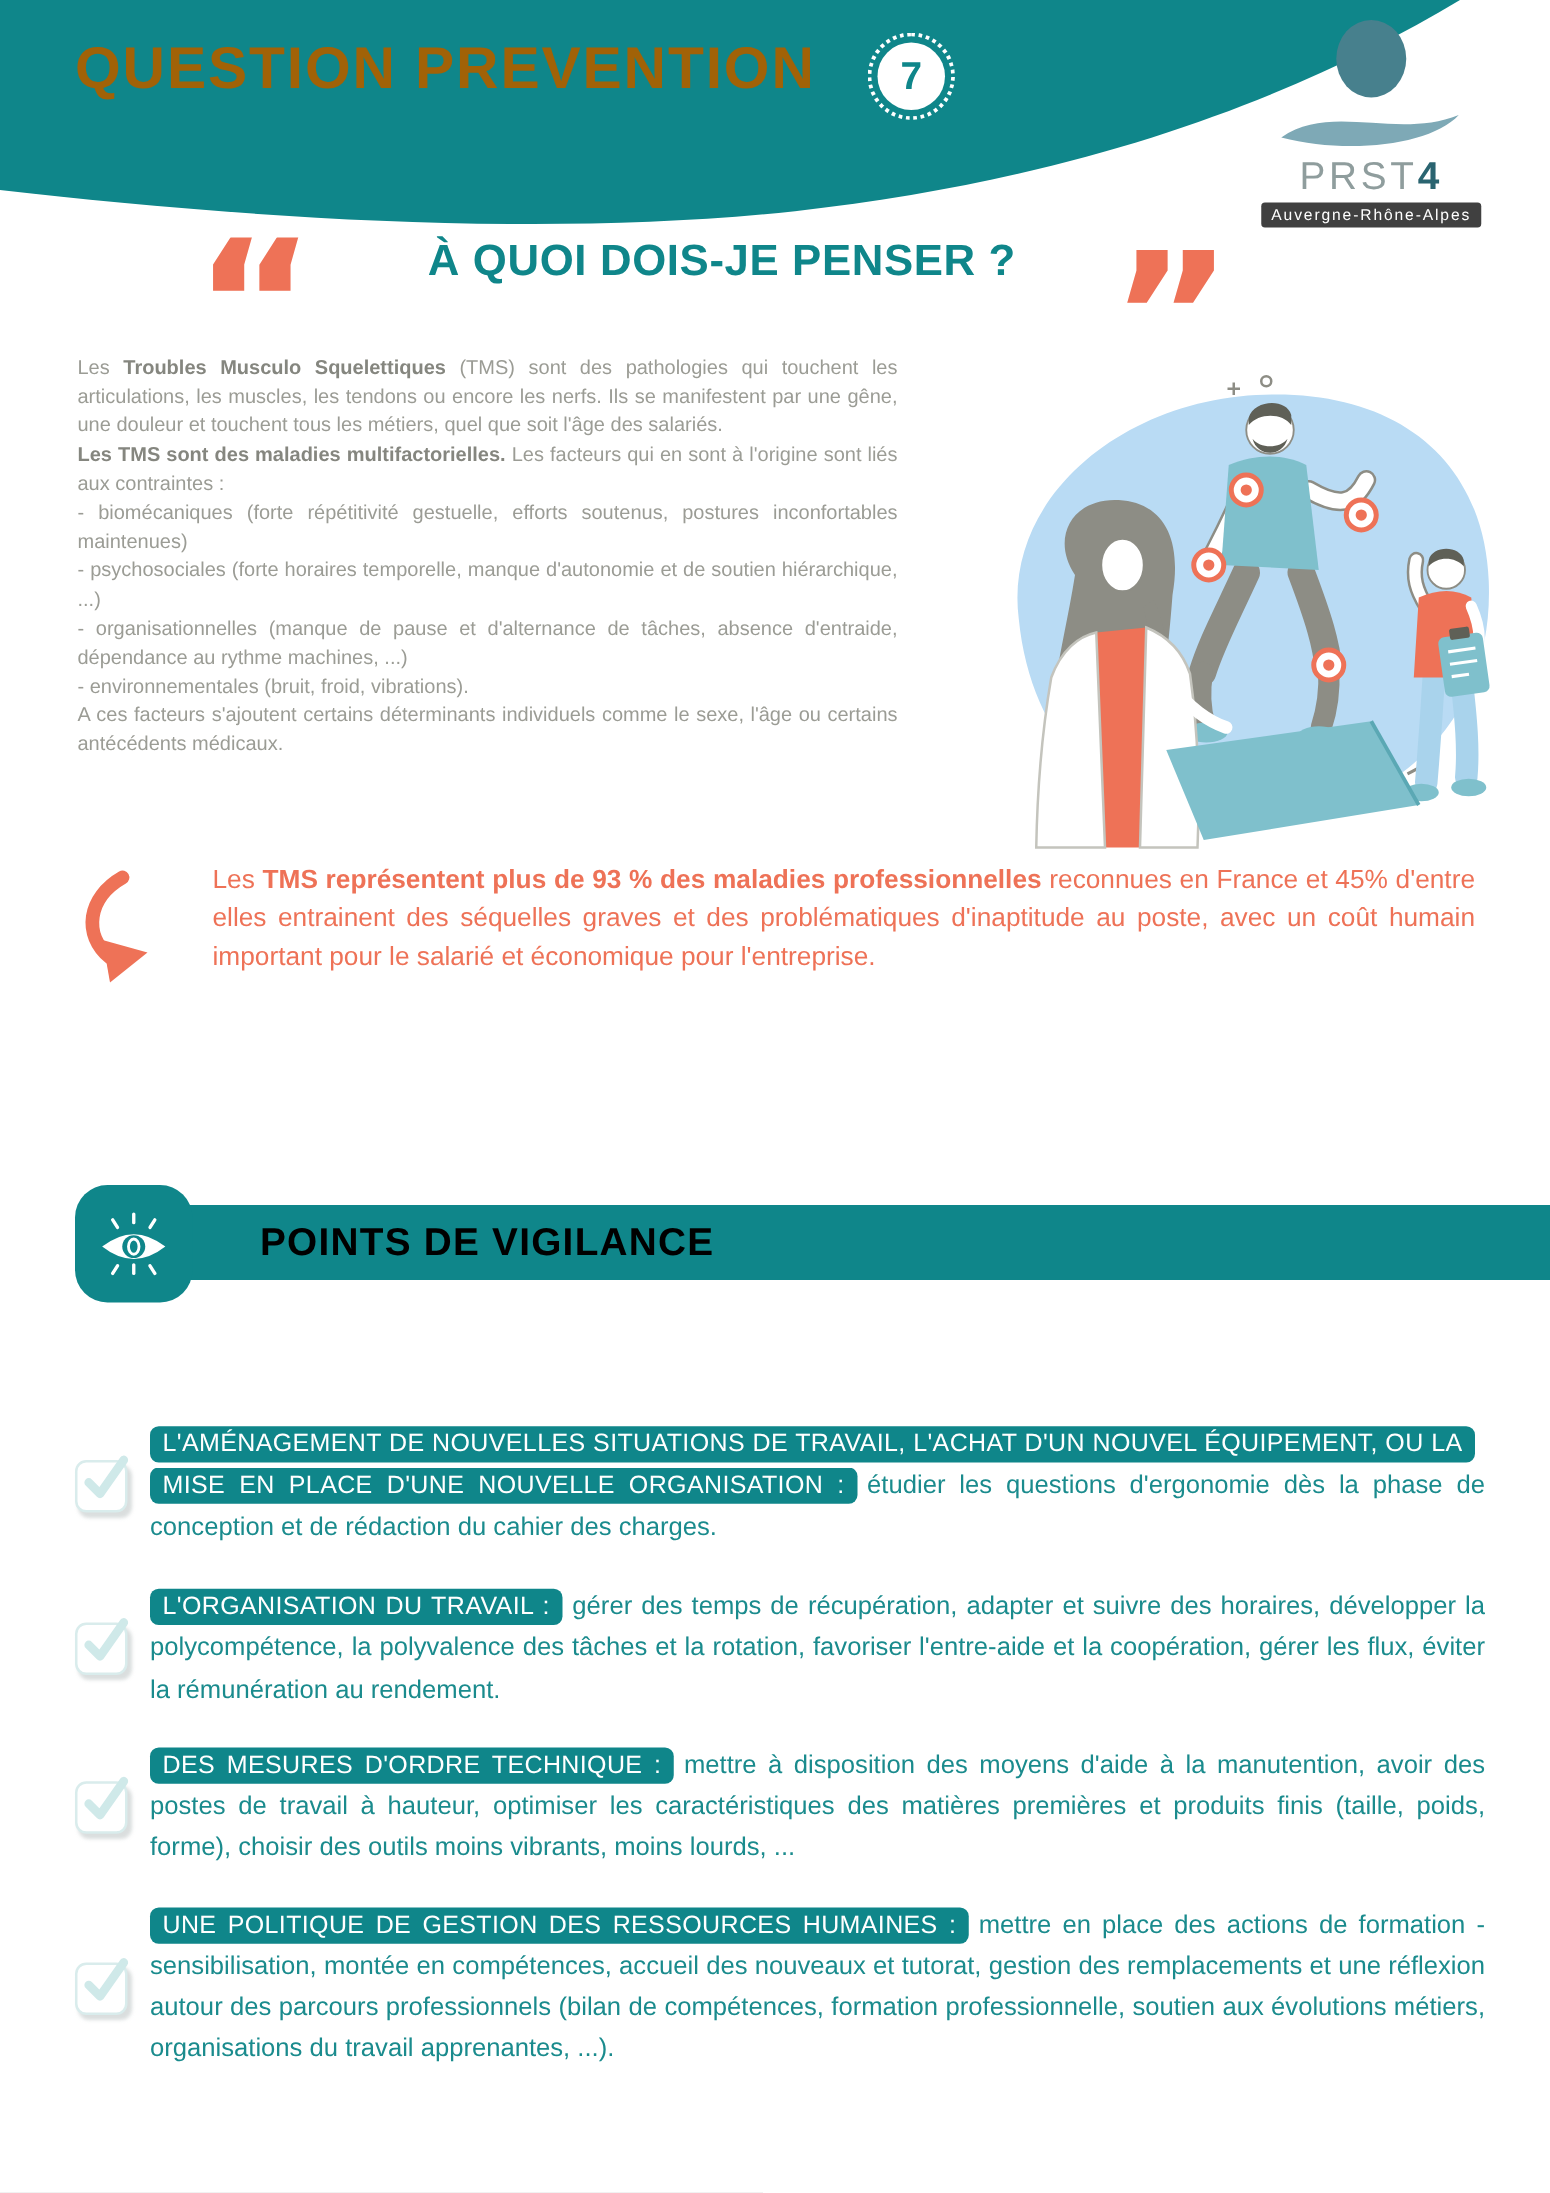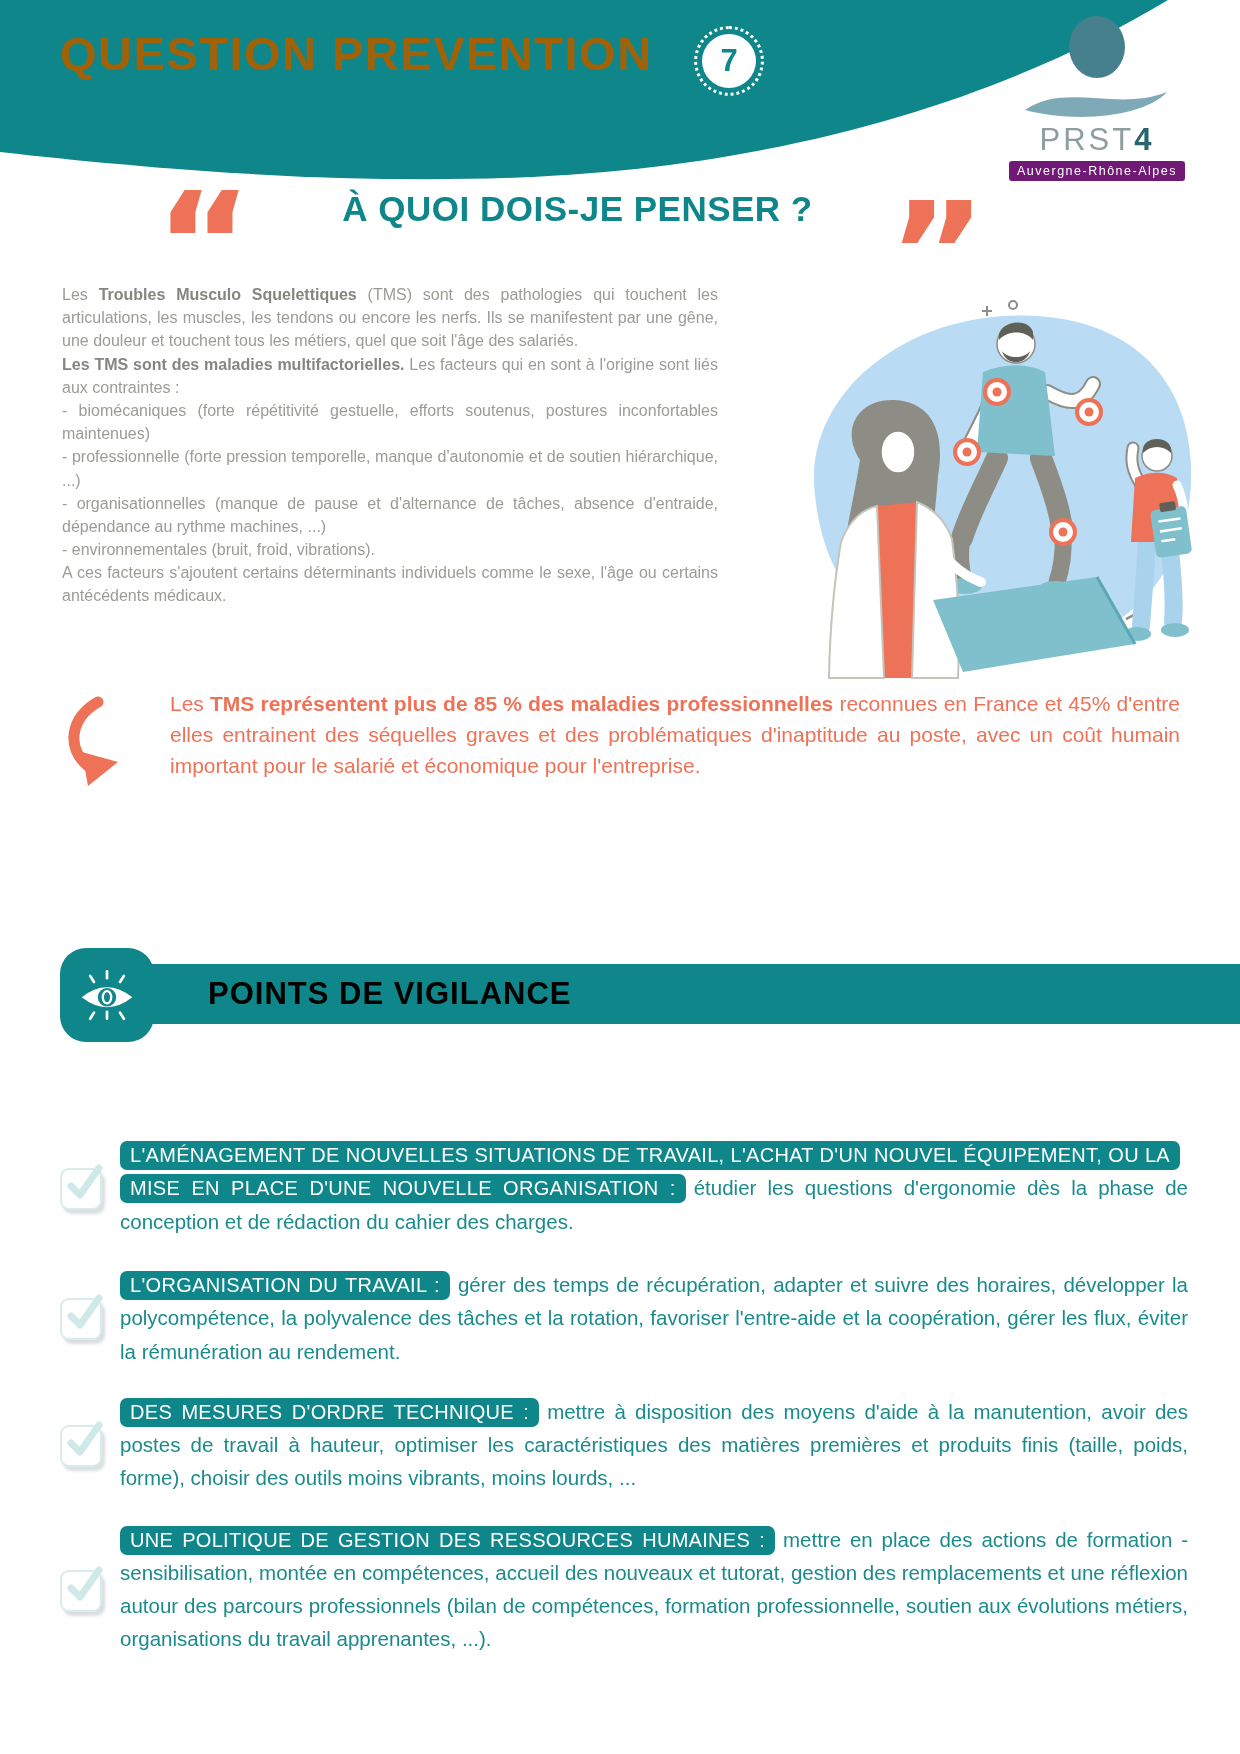--- a/index.html
+++ b/index.html
@@ -31,21 +31,21 @@
     display:flex;align-items:center;justify-content:center;
   }
   .badge7::before{
     content:"";position:absolute;inset:-8px;border:3px dotted #fff;border-radius:50%;
   }
   .logo{position:absolute;right:48px;top:16px;width:190px;text-align:center;}
   .logo-head{width:56px;height:62px;border-radius:50%;background:#47808d;margin:0 auto 2px;}
   .logo-name{font-size:31px;letter-spacing:3px;color:#8f9d9d;margin-top:-2px;}
   .logo-name b{color:#2a6470;font-weight:bold;}
   .logo-region{
-    display:inline-block;background:#701a75;color:#fff;font-size:12.5px;letter-spacing:1.5px;
+    display:inline-block;background:#404040;color:#fff;font-size:12.5px;letter-spacing:1.5px;
     padding:3px 8px;border-radius:3px;margin-top:3px;text-align:right;
   }
   
   .quote-mark{
     position:absolute;font-family:"DejaVu Sans", sans-serif;font-weight:bold;
     color:var(--orange);font-size:150px;line-height:0.72;height:110px;overflow:hidden;
   }
   .quote-open{left:155px;top:190px;}
   .quote-close{left:888px;top:200px;}
   .quote-title{
@@ -129,21 +129,21 @@
   <div class="quote-title">
     <div>À QUOI DOIS-JE PENSER ?</div>
   </div>
   <div class="quote-mark quote-close">”</div>
 
   <div class="intro">
     <p><span>Les </span><b>Troubles Musculo Squelettiques</b><span> (TMS) sont des pathologies qui touchent les articulations, les muscles, les tendons ou encore les nerfs. Ils se manifestent par une gêne, une douleur et touchent tous les métiers, quel que soit l'âge des salariés.</span></p>
     <p><b>Les TMS sont des maladies multifactorielles.</b><span> Les facteurs qui en sont à l'origine sont liés aux contraintes :</span></p>
     <ul>
       <li>- biomécaniques (forte répétitivité gestuelle, efforts soutenus, postures inconfortables maintenues)</li>
-      <li>- professionnelle (forte pression temporelle, manque d'autonomie et de soutien hiérarchique, ...)</li>
+      <li>- psychosociales (forte horaires temporelle, manque d'autonomie et de soutien hiérarchique, ...)</li>
       <li>- organisationnelles (manque de pause et d'alternance de tâches, absence d'entraide, dépendance au rythme machines, ...)</li>
       <li>- environnementales (bruit, froid, vibrations).</li>
     </ul>
     <p>A ces facteurs s'ajoutent certains déterminants individuels comme le sexe, l'âge ou certains antécédents médicaux.</p>
   </div>
 
   <svg class="illustration" width="435" height="400" viewBox="0 0 435 400">
 
     <path d="M50,215 C38,120 130,42 240,36 C350,30 422,86 426,185 C430,285 368,362 252,378 C150,392 62,335 50,215 Z" fill="#b9dbf4"></path>
 
@@ -208,21 +208,21 @@
     <path d="M168,264 C188,288 202,297 216,302" stroke="#ffffff" stroke-width="10" fill="none" stroke-linecap="round"></path>
     <polygon points="168,320 332,297 370,364 198,392" fill="#7fc0cc"></polygon>
     <path d="M332,297 L370,364" stroke="#5ba8b4" stroke-width="3"></path>
   </svg>
 
   <div class="callout">
     <svg class="callout-icon" width="86" height="96" viewBox="0 0 86 96">
       <path d="M40,8 C12,24 8,54 30,72" stroke="#ee7257" stroke-width="11" fill="none" stroke-linecap="round"></path>
       <polygon points="24,58 60,68 30,92" fill="#ee7257"></polygon>
     </svg>
-    <p class="callout-text"><span>Les </span><b>TMS représentent plus de 85 % des maladies professionnelles</b><span> reconnues en France et 45% d'entre elles entrainent des séquelles graves et des problématiques d'inaptitude au poste, avec un coût humain important pour le salarié et économique pour l'entreprise.</span></p>
+    <p class="callout-text"><span>Les </span><b>TMS représentent plus de 93 % des maladies professionnelles</b><span> reconnues en France et 45% d'entre elles entrainent des séquelles graves et des problématiques d'inaptitude au poste, avec un coût humain important pour le salarié et économique pour l'entreprise.</span></p>
   </div>
 
   <div class="vig-bar">POINTS DE VIGILANCE</div>
   <div class="vig-tile">
     <svg width="72" height="72" viewBox="0 0 94 94">
       <path d="M14,50 Q47,24 80,50 Q47,76 14,50 Z" fill="#ffffff"></path>
       <circle cx="47" cy="50" r="12" fill="#0f868a"></circle>
       <ellipse cx="47" cy="50" rx="5.5" ry="8" fill="none" stroke="#ffffff" stroke-width="3"></ellipse>
       <g stroke="#ffffff" stroke-width="3.5" stroke-linecap="round">
         <path d="M47,16 v9"></path>

